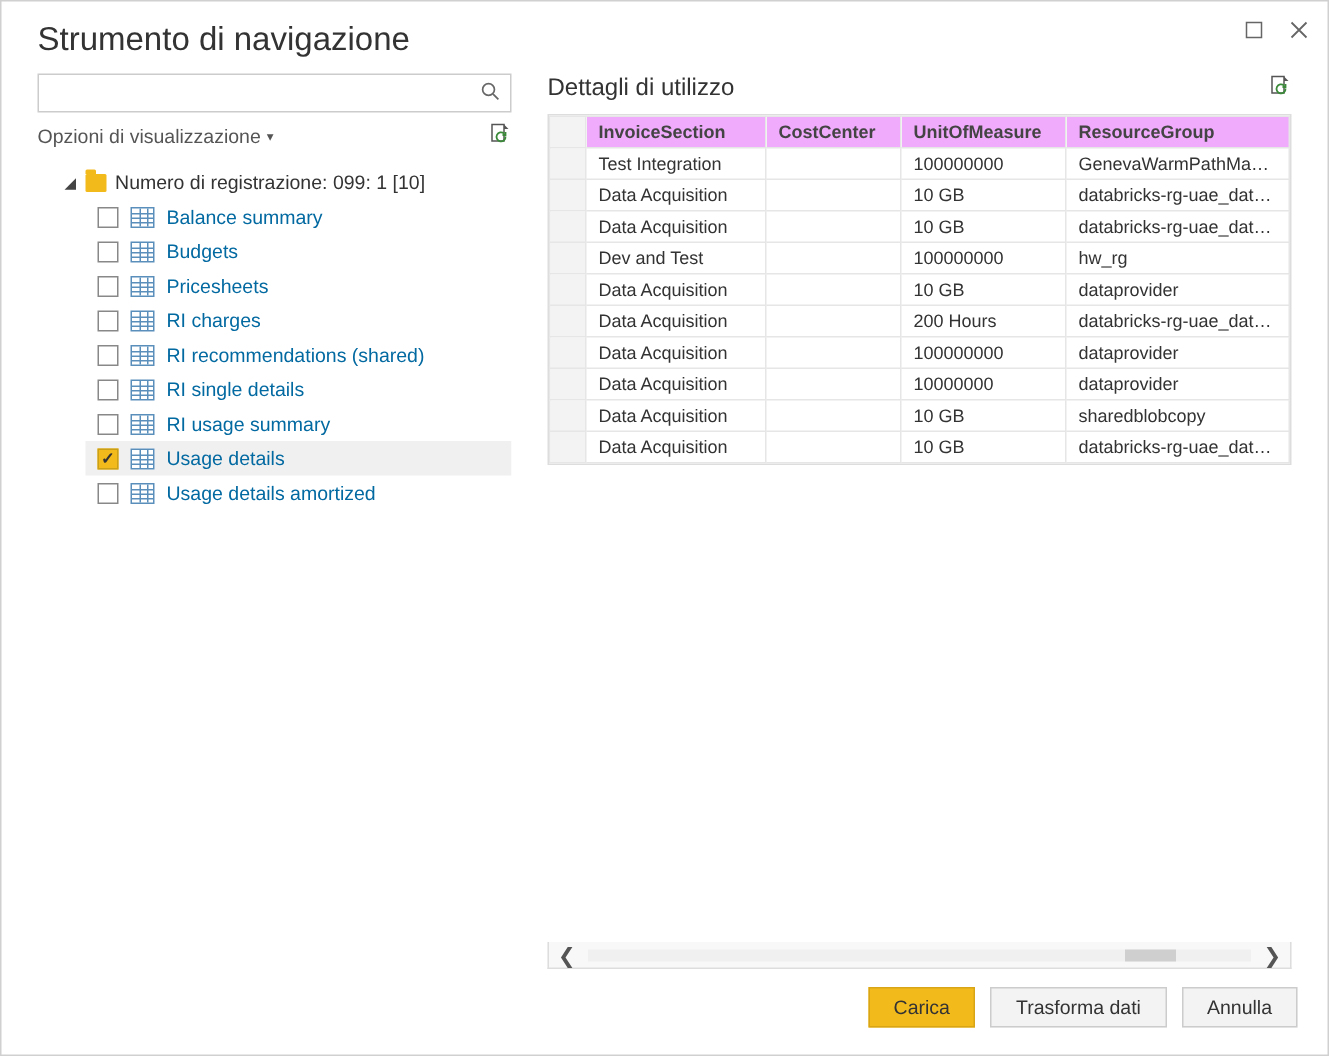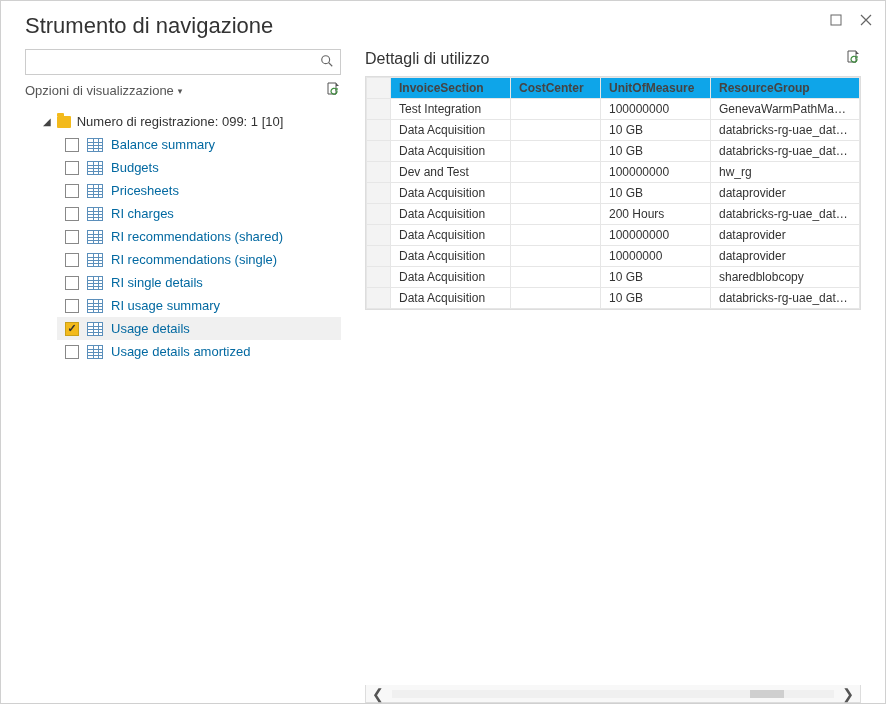--- a/index.html
+++ b/index.html
@@ -31,21 +31,21 @@
     .table-icon { width: 16px; height: 14px; border: 1px solid #5b8fbb; background: #fff; position: relative; display: inline-block; }
     .table-icon::before { content:''; position:absolute; top:3px; left:0; right:0; height:1px; background:#5b8fbb; box-shadow: 0 3px 0 #5b8fbb, 0 6px 0 #5b8fbb; }
     .table-icon::after { content:''; position:absolute; top:0; bottom:0; left:5px; width:1px; background:#5b8fbb; box-shadow: 5px 0 0 #5b8fbb; }
     .tree-item span.label { color: #0369a1; }
     .right-panel { flex: 1; display: flex; flex-direction: column; min-width: 0; }
     .details-header { display: flex; justify-content: space-between; align-items: center; margin-bottom: 8px; }
     .details-header h2 { font-size: 16px; font-weight: 400; color: #333; }
     .tbl-wrap { border: 1px solid #ddd; overflow: hidden; }
     table { width: 100%; border-collapse: collapse; font-size: 12px; table-layout: fixed; }
     th, td { border: 1px solid #e6e6e6; padding: 3px 8px; text-align: left; white-space: nowrap; overflow: hidden; text-overflow: ellipsis; height: 20px; }
-    th { background: #0ea5e9; font-weight: 600; color: #444; }
+    th { background: #f0abfc; font-weight: 600; color: #444; }
     th.rownum, td.rownum { width: 24px; background: #f3f3f3; }
     .spacer { flex: 1; }
     .hscroll { display:flex; justify-content: space-between; align-items:center; height: 18px; border: 1px solid #ddd; border-top: none; background: #f8f8f8; padding: 0 6px; font-size: 14px; color:#555; }
     .hscroll .track { flex:1; height:8px; margin: 0 8px; background:#f0f0f0; position:relative; }
     .hscroll .thumb { position:absolute; right:50px; top:0; width:34px; height:8px; background:#cfcfcf; }
     .footer { display: flex; justify-content: flex-end; gap: 10px; padding: 12px 20px 18px; }
     .btn { padding: 5px 16px; border: 1px solid #ccc; background: #f3f3f3; cursor: pointer; font-size: 13px; color:#333; }
     .btn.primary { background: #f3ba1c; border-color: #d7a516; }
     .dropdown-caret { font-size: 9px; color:#555; }
   </style>
@@ -124,25 +124,20 @@
             </div>
             <div class="tree-item">
               <span class="chk"></span>
               <span class="table-icon"></span>
               <span class="label">RI charges</span>
             </div>
             <div class="tree-item">
               <span class="chk"></span>
               <span class="table-icon"></span>
               <span class="label">RI recommendations (shared)</span>
-            </div>
-            <div class="tree-item">
-              <span class="chk"></span>
-              <span class="table-icon"></span>
-              <span class="label">RI recommendations (single)</span>
             </div>
             <div class="tree-item">
               <span class="chk"></span>
               <span class="table-icon"></span>
               <span class="label">RI single details</span>
             </div>
             <div class="tree-item">
               <span class="chk"></span>
               <span class="table-icon"></span>
               <span class="label">RI usage summary</span>
@@ -273,14 +268,19 @@
         <span>❮</span>
         <div class="track">
             <div class="thumb"></div>
           </div>
         <span>❯</span>
       </div>
     </div>
 
   </div>
 
+  <div class="footer">
+    <button class="btn primary">Carica</button>
+    <button class="btn">Trasforma dati</button>
+    <button class="btn">Annulla</button>
+  </div>
 
 </div>
 
 </body></html>

